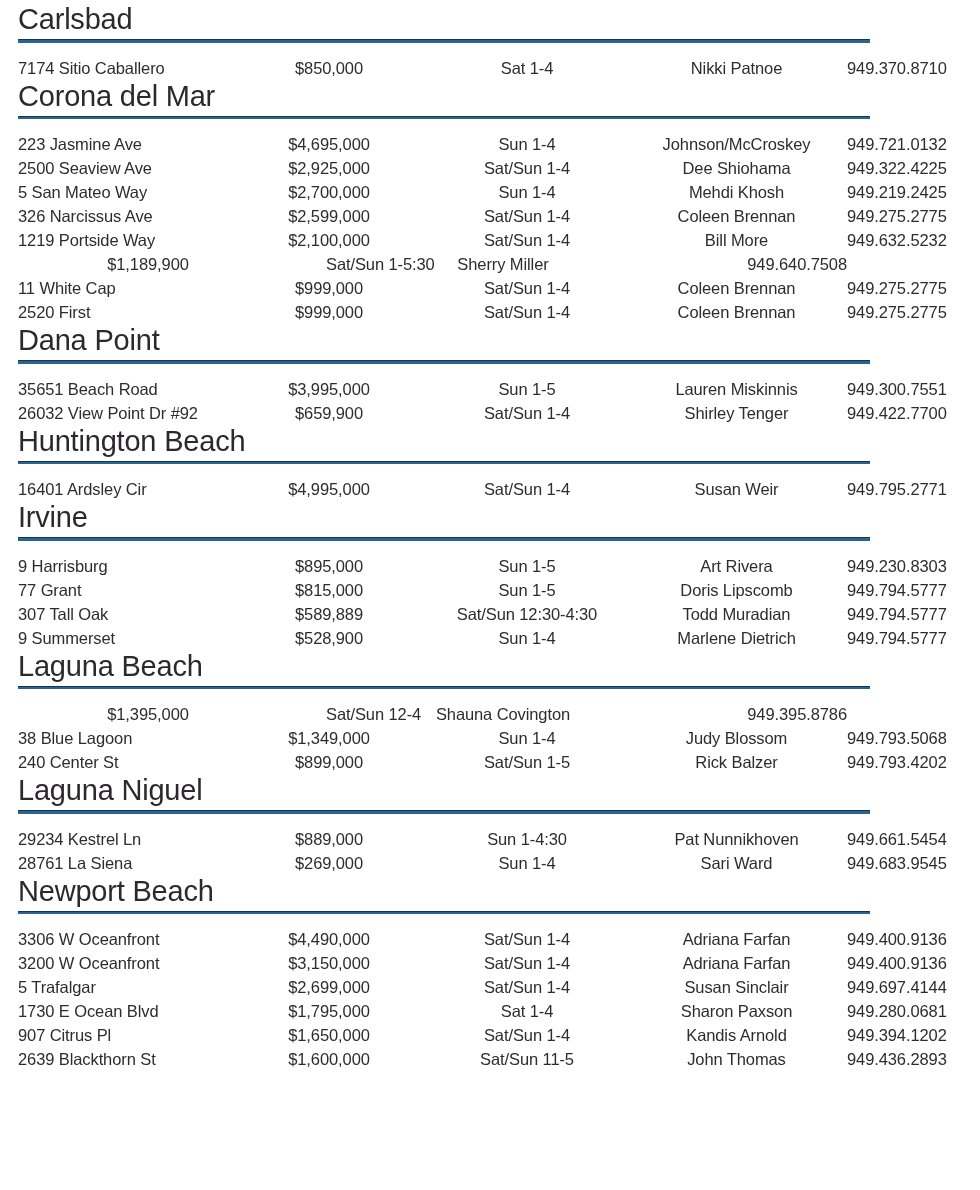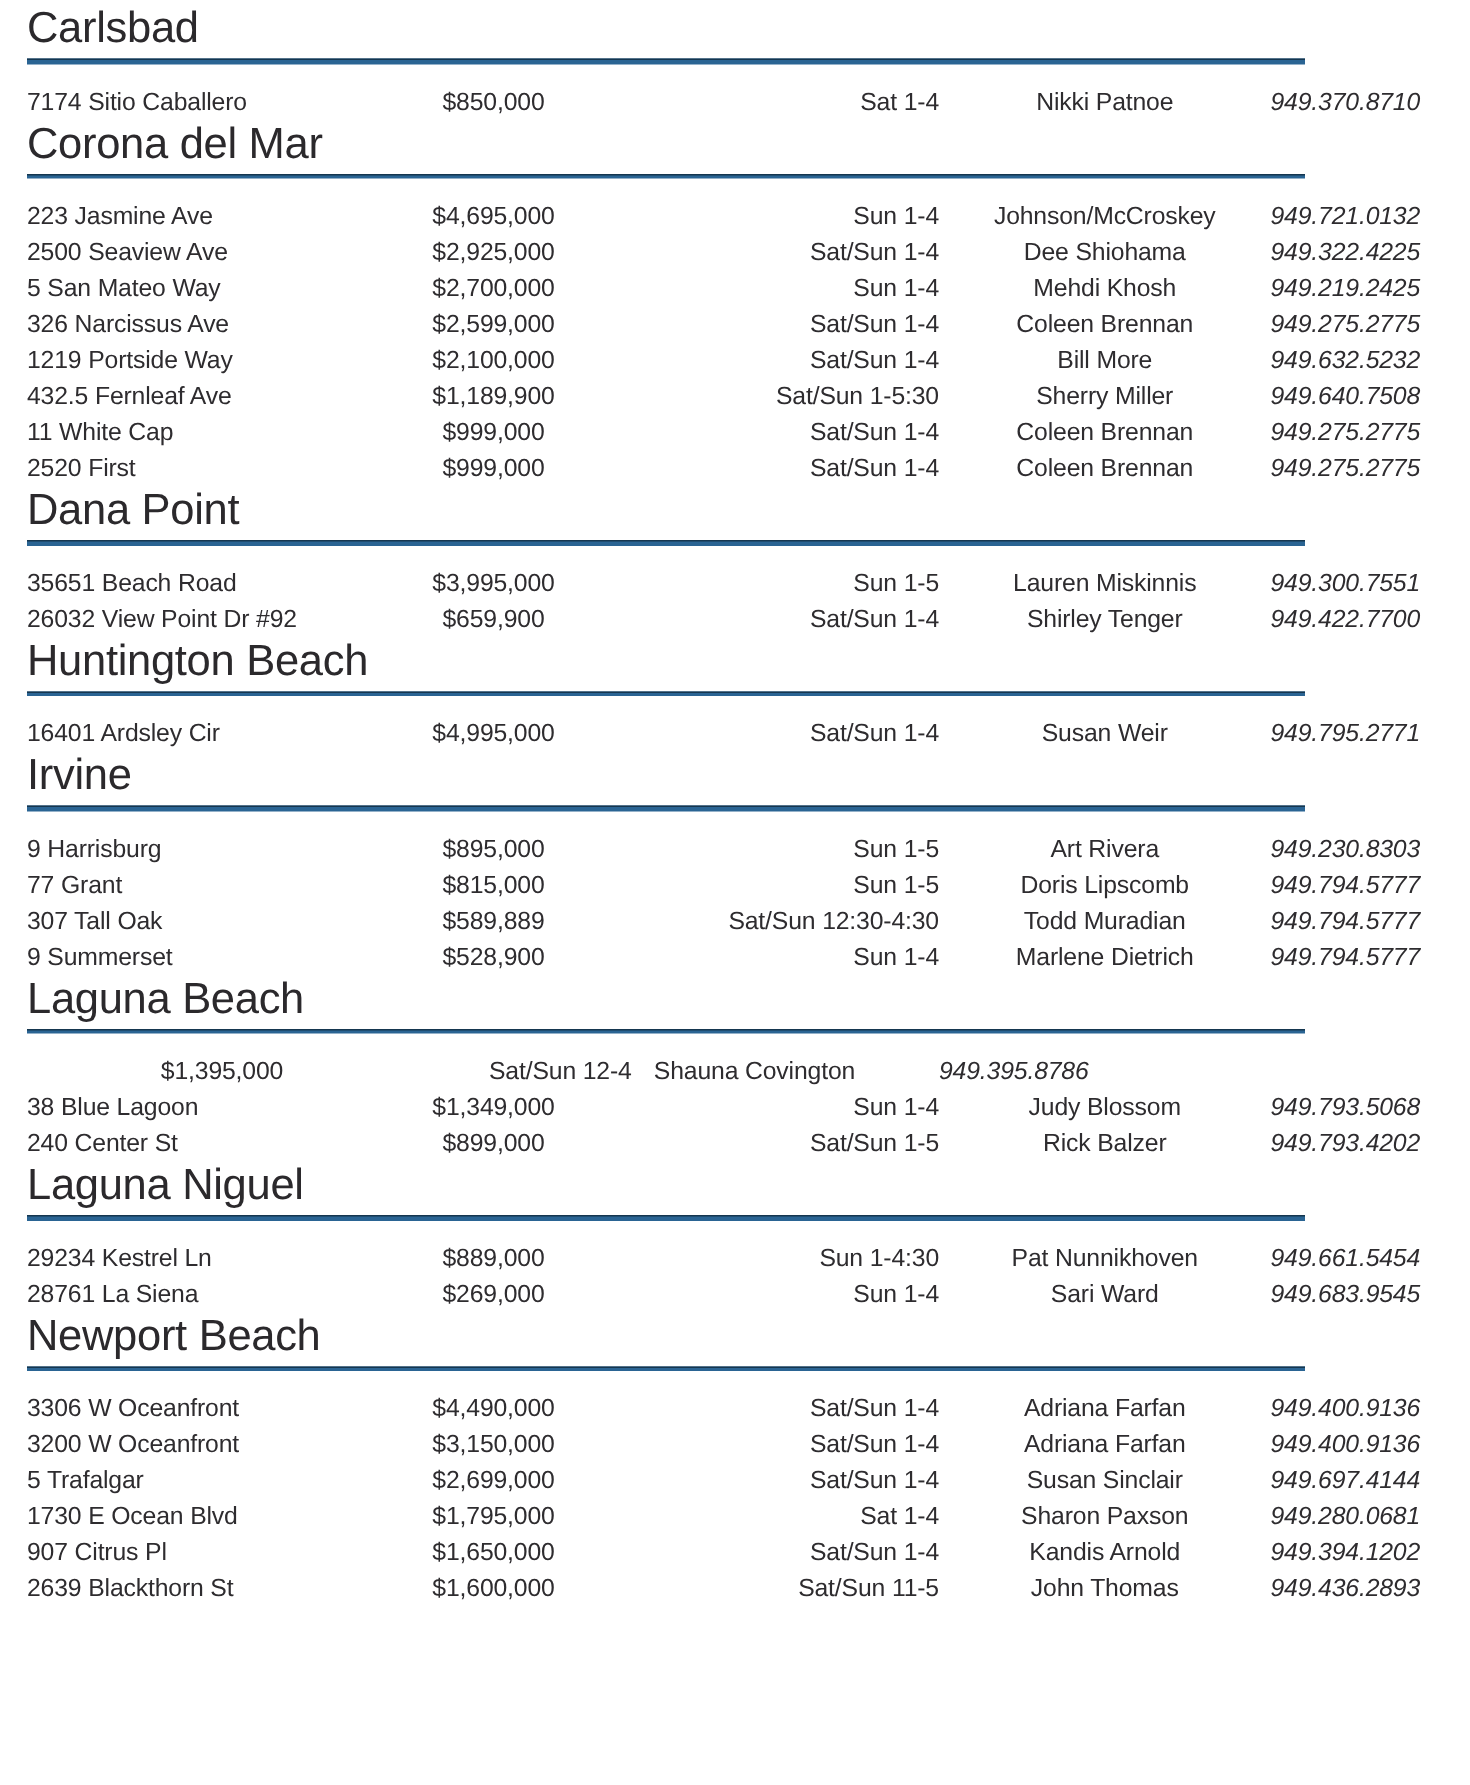--- a/index.html
+++ b/index.html
@@ -41,23 +41,23 @@
     display: grid;
     grid-template-columns: 260px 102px 246px 221px 1fr;
     height: 24px;
     line-height: 24px;
     font-size: 16.5px;
     letter-spacing: -0.1px;
     white-space: nowrap;
   }
   .cell-address { text-align: left; }
   .cell-price   { text-align: center; }
-  .cell-time    { text-align: right; padding-left: 48px; box-sizing: border-box; }
+  .cell-time    { text-align: center; padding-left: 48px; box-sizing: border-box; }
   .cell-agent   { text-align: center; }
-  .cell-phone   { text-align: left; font-style: italic; }
+  .cell-phone   { text-align: right; }
 </style>
 </head>
 <body>
 
 <div class="page">
   <div class="city-section">
     <div class="city-header">Carlsbad</div>
     <div class="city-rule"></div>
     <div class="section-rows">
   <div class="listing-row">
@@ -108,21 +108,20 @@
 
   <div class="listing-row">
     <span class="cell-address">1219 Portside Way</span>
     <span class="cell-price">$2,100,000</span>
     <span class="cell-time">Sat/Sun 1-4</span>
     <span class="cell-agent">Bill More</span>
     <span class="cell-phone">949.632.5232</span>
   </div>
 
   <div class="listing-row">
-    <span class="cell-address">432.5 Fernleaf Ave</span>
     <span class="cell-price">$1,189,900</span>
     <span class="cell-time">Sat/Sun 1-5:30</span>
     <span class="cell-agent">Sherry Miller</span>
     <span class="cell-phone">949.640.7508</span>
   </div>
 
   <div class="listing-row">
     <span class="cell-address">11 White Cap</span>
     <span class="cell-price">$999,000</span>
     <span class="cell-time">Sat/Sun 1-4</span>

